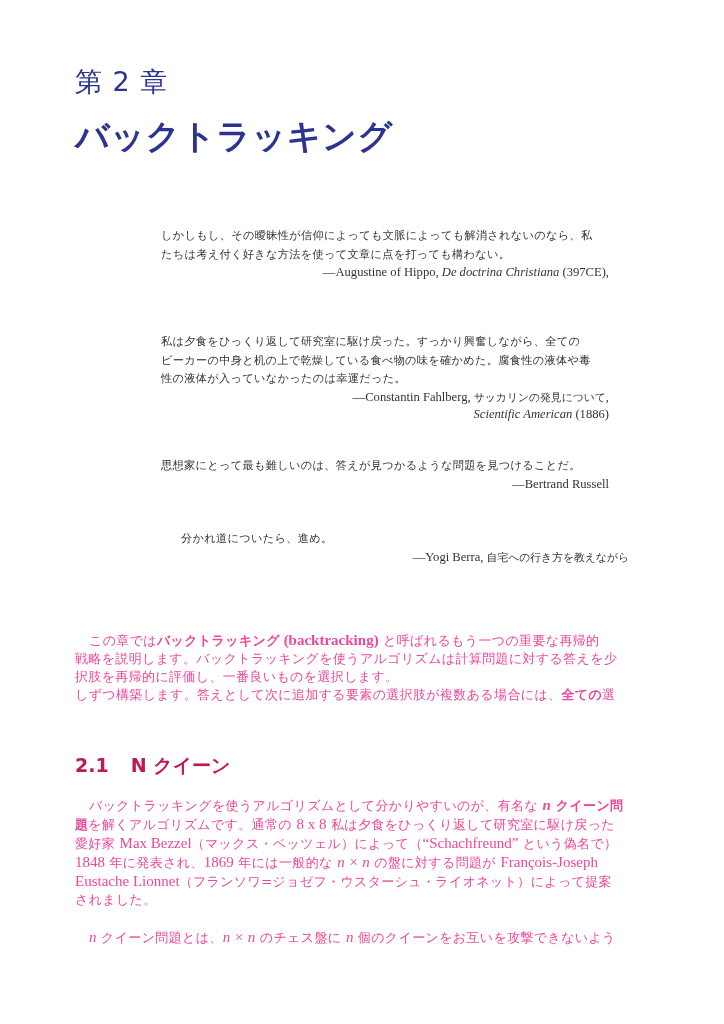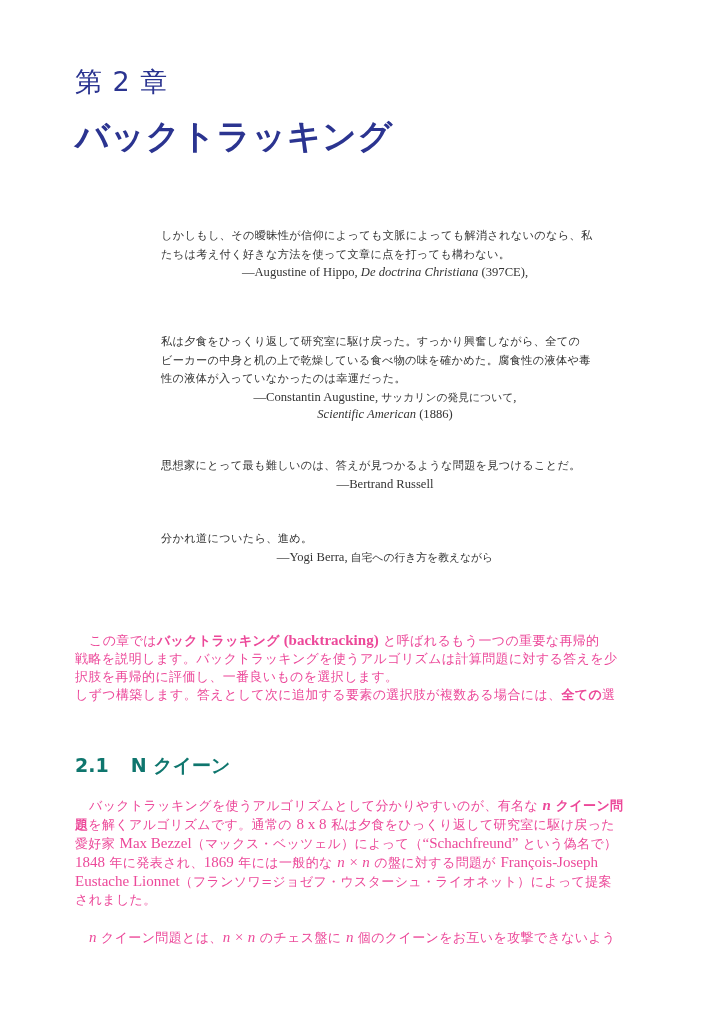--- a/index.html
+++ b/index.html
@@ -43,35 +43,35 @@
       line-height: 18.5px;
       color: #333333;
     }
     .epigraph .quote {
       text-align: justify;
       font-family: "DejaVu Sans", "Liberation Sans", sans-serif;
       font-size: 11.2px;
       letter-spacing: 0.3px;
     }
     .epigraph .attr {
-      text-align: center;
+      text-align: right;
       font-family: "Liberation Serif", "DejaVu Serif", serif;
       font-size: 12.6px;
       line-height: 16px;
     }
     .epigraph .attr .jp {
       font-family: "DejaVu Sans", "Liberation Sans", sans-serif;
       font-size: 10.8px;
     }
     .epigraph .attr i { font-style: italic; }
 
     #ep1 { top: 227px; }
     #ep2 { top: 333px; }
     #ep3 { top: 457px; }
-    #ep4 { top: 530px; }
+    #ep4 { top: 530px; margin-left: 20px; }
 
     .body-para {
       position: absolute;
       left: 75px;
       width: 536px;
       font-size: 13.4px;
       line-height: 18px;
       color: #ec4899;
       text-align: justify;
     }
@@ -97,21 +97,21 @@
     }
     #intro { top: 631px; }
 
     .section-heading {
       position: absolute;
       left: 75px;
       top: 753px;
       font-family: "DejaVu Sans", "Liberation Sans", sans-serif;
       font-weight: bold;
       font-size: 19px;
-      color: #0f766e;
+      color: #be185d;
     }
     .section-heading .num { margin-right: 22px; }
 
     #sec21 { top: 796px; }
     #sec21-p2 { top: 928px; }
   </style>
 </head>
 <body>
 
 <div class="chapter-label">第 2 章</div>
@@ -127,21 +127,21 @@
   </div>
 </div>
 
 <div class="epigraph" id="ep2">
   <div class="quote">
     <div>私は夕食をひっくり返して研究室に駆け戻った。すっかり興奮しながら、全ての</div>
     <div>ビーカーの中身と机の上で乾燥している食べ物の味を確かめた。腐食性の液体や毒</div>
     <div>性の液体が入っていなかったのは幸運だった。</div>
   </div>
   <div class="attr">
-    <div><span>—Constantin Augustine, </span><span class="jp">サッカリンの発見について</span><span>,</span></div>
+    <div><span>—Constantin Fahlberg, </span><span class="jp">サッカリンの発見について</span><span>,</span></div>
     <div><i>Scientific American</i><span> (1886)</span></div>
   </div>
 </div>
 
 <div class="epigraph" id="ep3">
   <div class="quote">
     <div>思想家にとって最も難しいのは、答えが見つかるような問題を見つけることだ。</div>
   </div>
   <div class="attr">
     <div>—Bertrand Russell</div>

